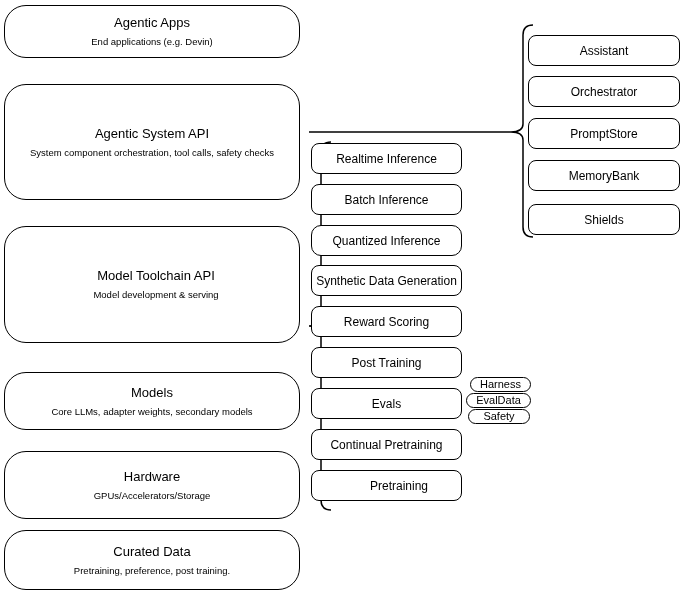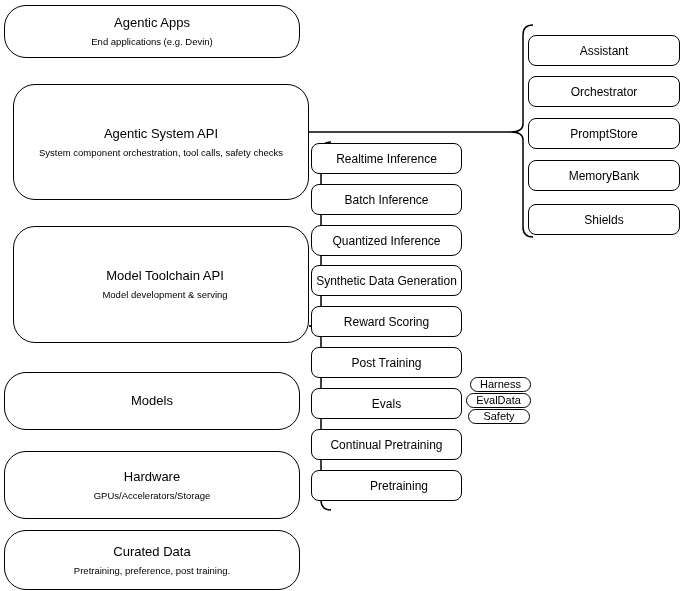--- a/index.html
+++ b/index.html
@@ -26,21 +26,21 @@
     border: 1.5px solid #000000;
     border-radius: 22px;
     background: #ffffff;
     display: flex;
     flex-direction: column;
     align-items: center;
     justify-content: center;
     text-align: center;
     z-index: 2;
   }
-  .node.big { border-radius: 22px; margin-left: 9px; }
+  .node.big { border-radius: 22px; }
   .node-title { font-size: 13px; line-height: 16px; white-space: nowrap; }
   .node-sub   { font-size: 9.5px; line-height: 12px; margin-top: 5px; white-space: nowrap; }
   .mid {
     position: absolute;
     left: 311px;
     width: 151px;
     height: 31px;
     box-sizing: border-box;
     border: 1.5px solid #000000;
     border-radius: 8px;
@@ -92,20 +92,21 @@
     <div class="node-sub">System component orchestration, tool calls, safety checks</div>
   </div>
 
   <div class="node big" style="top:226px;height:117px;padding-left:8px;">
     <div class="node-title">Model Toolchain API</div>
     <div class="node-sub">Model development &amp; serving</div>
   </div>
 
   <div class="node" style="top:372px;height:58px;">
     <div class="node-title">Models</div>
+    <div class="node-sub">Core LLMs, adapter weights, secondary models</div>
   </div>
 
   <div class="node" style="top:451px;height:68px;">
     <div class="node-title">Hardware</div>
     <div class="node-sub">GPUs/Accelerators/Storage</div>
   </div>
 
   <div class="node" style="top:530px;height:60px;">
     <div class="node-title">Curated Data</div>
     <div class="node-sub">Pretraining, preference, post training.</div>

